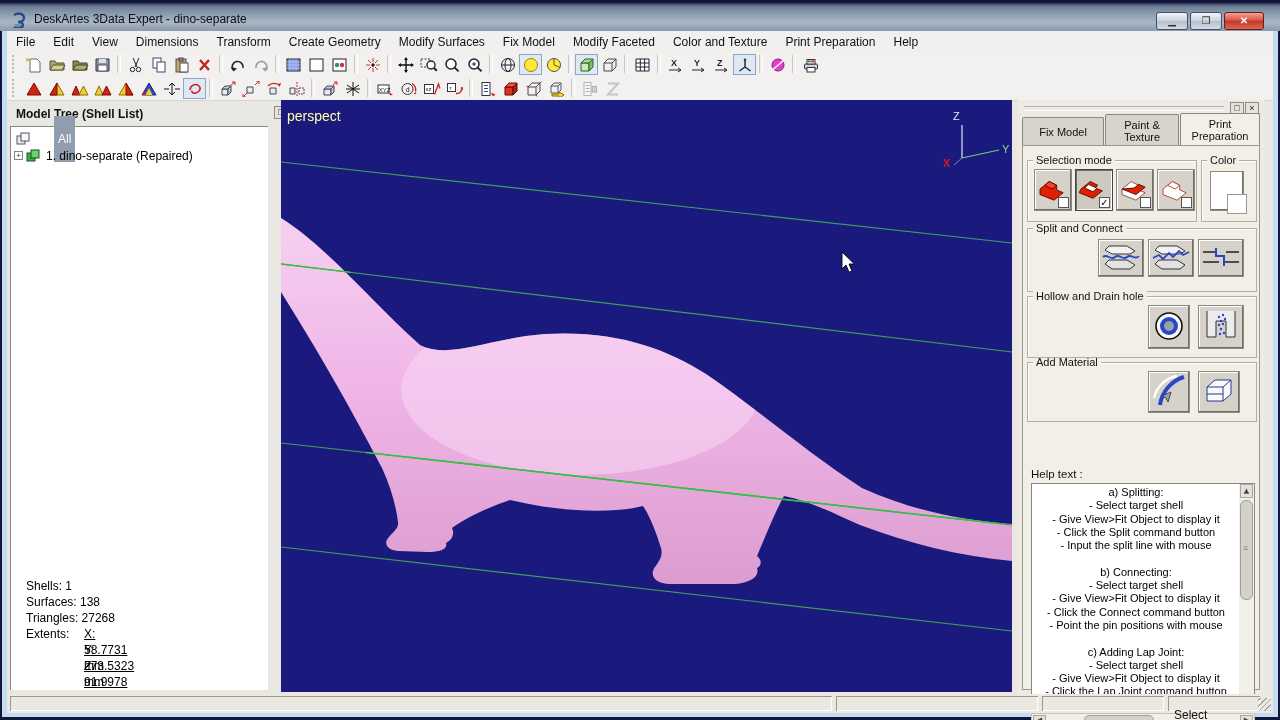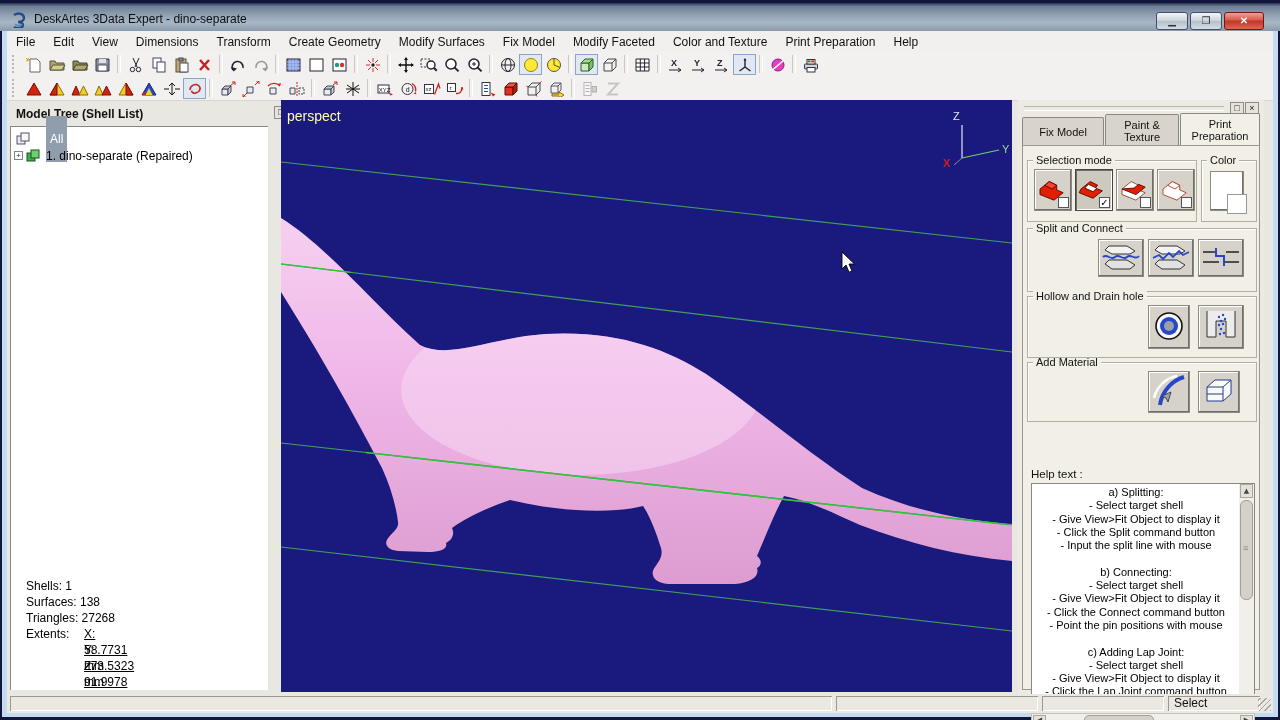--- a/index.html
+++ b/index.html
@@ -40,21 +40,21 @@
   
   #lp-head{left:8px;top:104px;width:260px;height:21px;font-size:12px;font-weight:bold;color:#111;padding-left:44px;}
   #lp-head span.t{position:absolute;left:8px;top:3px;}
   .mini-btn{position:absolute;top:2px;width:14px;height:13px;background:#e6e3dc;border:1px solid #8f8c84;
     font:9px/11px "Liberation Sans",sans-serif;text-align:center;color:#222;box-sizing:border-box;}
   #lp-body{left:10px;top:126px;width:258px;height:564px;background:#fff;
     box-shadow:inset 1px 1px 0 #8a877f, inset -1px -1px 0 #fff;font-size:12px;color:#000;}
   .treerow{position:absolute;left:0;height:17px;display:flex;align-items:center;}
   #row-all{top:4px;left:6px;}
   #row-model{top:21px;left:4px;}
-  #all-label{background:#8f9dad;color:#fff;padding:16px 4px;margin-left:15px;}
+  #all-label{background:#8f9dad;color:#fff;padding:16px 4px;margin-left:23px;}
   .texp{width:9px;height:9px;background:#fff;border:1px solid #848484;font:8px/7px "Liberation Sans",sans-serif;
     text-align:center;color:#333;margin-right:3px;box-sizing:border-box;}
   .tlab{margin-left:5px;}
   #stats{position:absolute;left:16px;top:452px;line-height:16px;font-size:12px;color:#000;}
   #stats .ext{position:relative;}
   #stats .exv{position:absolute;left:58px;top:0;text-decoration:underline;}
   
   #viewport{left:281px;top:100px;width:731px;height:592px;background:#1a1a7e;overflow:hidden;}
   #vp-label{left:6px;top:8px;color:#ffffa8;font-size:14px;}
   .axl{position:absolute;font-size:11px;}
@@ -889,19 +889,19 @@
         <div id="hthumb"></div>
         <span class="hbtn" style="right:1px;">▶</span>
       </div>
     </div>
   </div>
 
   <div id="statusbar" class="abs">
     <div class="scell" style="left:3px;width:822px;"></div>
     <div class="scell" style="left:829px;width:202px;"></div>
     <div class="scell" style="left:1035px;width:122px;"></div>
-    <div class="scell" style="left:1161px;width:92px;padding:0 0 0 6px;box-sizing:border-box;">
+    <div class="scell" style="left:1161px;width:92px;padding:12px 0 0 6px;box-sizing:border-box;">
       <span>Select</span>
     </div>
     <div id="grip"></div>
   </div>
 
 </div>
 
 </body></html>

